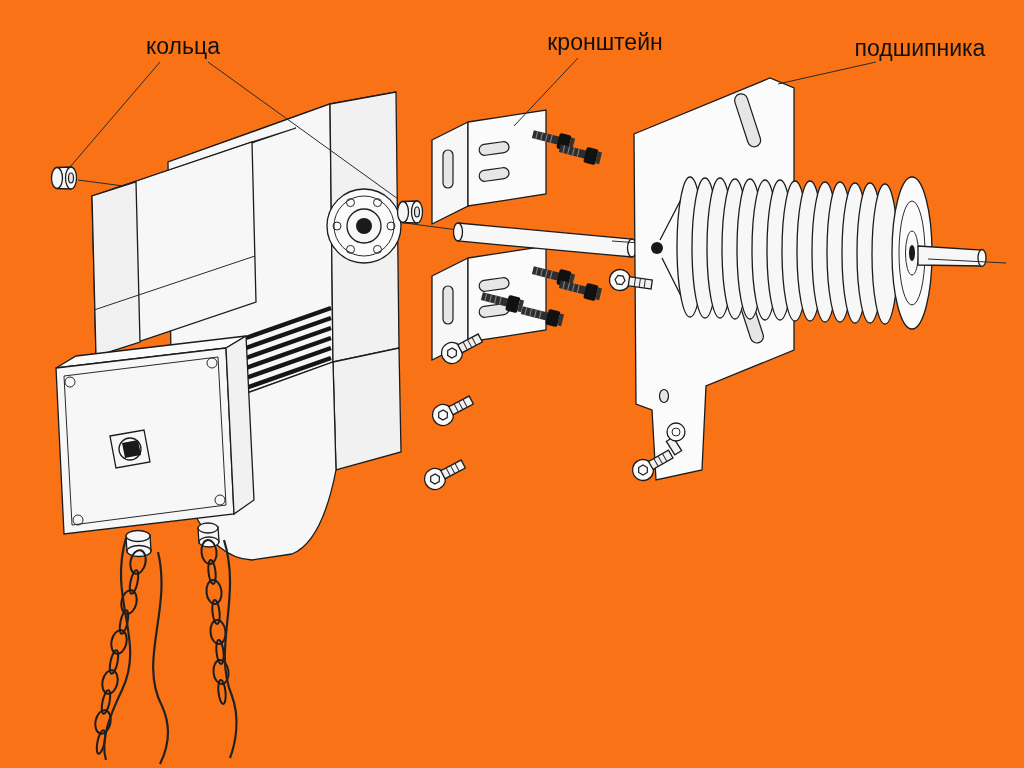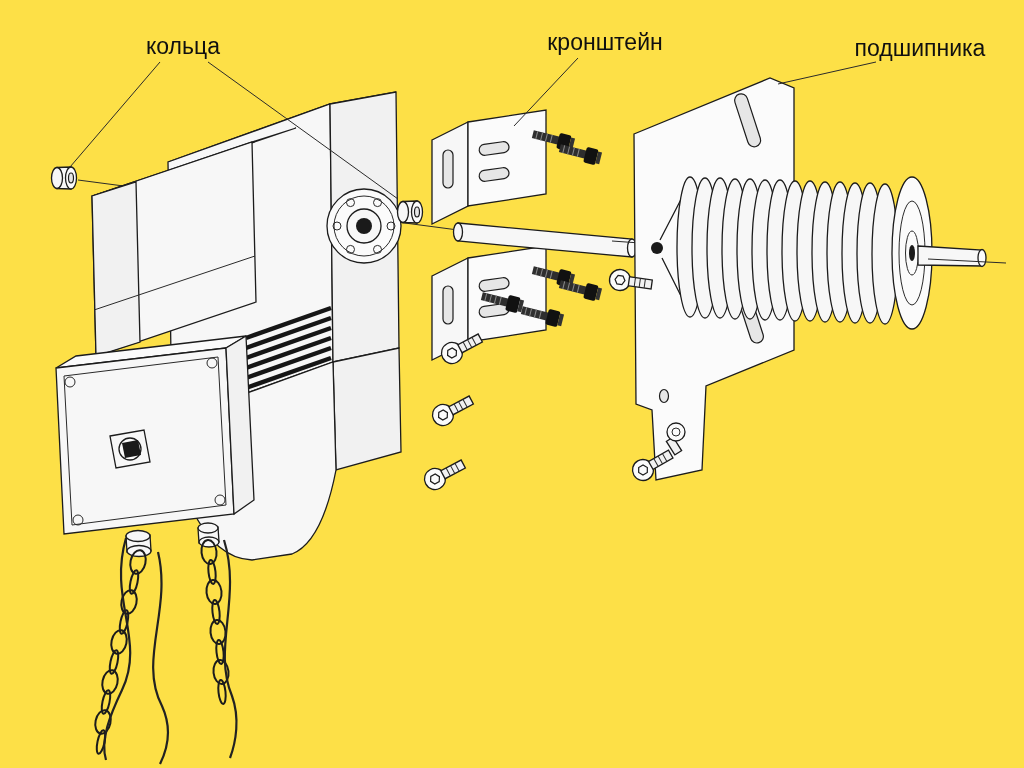--- a/index.html
+++ b/index.html
@@ -1,16 +1,16 @@
 <!DOCTYPE html>
 <html><head>
 <meta charset="utf-8">
 <style>
   html,body{margin:0;padding:0;background:#e8e8e8;}
-  .stage{position:relative;width:1024px;height:768px;background:#fde047;overflow:hidden;
+  .stage{position:relative;width:1024px;height:768px;background:#f97316;overflow:hidden;
          font-family:"Liberation Sans",sans-serif;}
   svg{display:block;}
   .label{font-family:"Liberation Sans",sans-serif;font-size:23px;fill:#101010;}
   .ln{stroke:#1c1c1c;stroke-width:1.3;fill:none;}
   .thin{stroke:#2a2a2a;stroke-width:1;fill:none;}
   .face{fill:#f7f7f7;stroke:#1c1c1c;stroke-width:1.3;}
   .faceL{fill:#fbfbfb;stroke:#1c1c1c;stroke-width:1.3;}
   .faceM{fill:#f1f1f1;stroke:#1c1c1c;stroke-width:1.3;}
   .hole{fill:#e6e6e6;stroke:#1c1c1c;stroke-width:1.2;}
   .dk{fill:#1a1a1a;}

